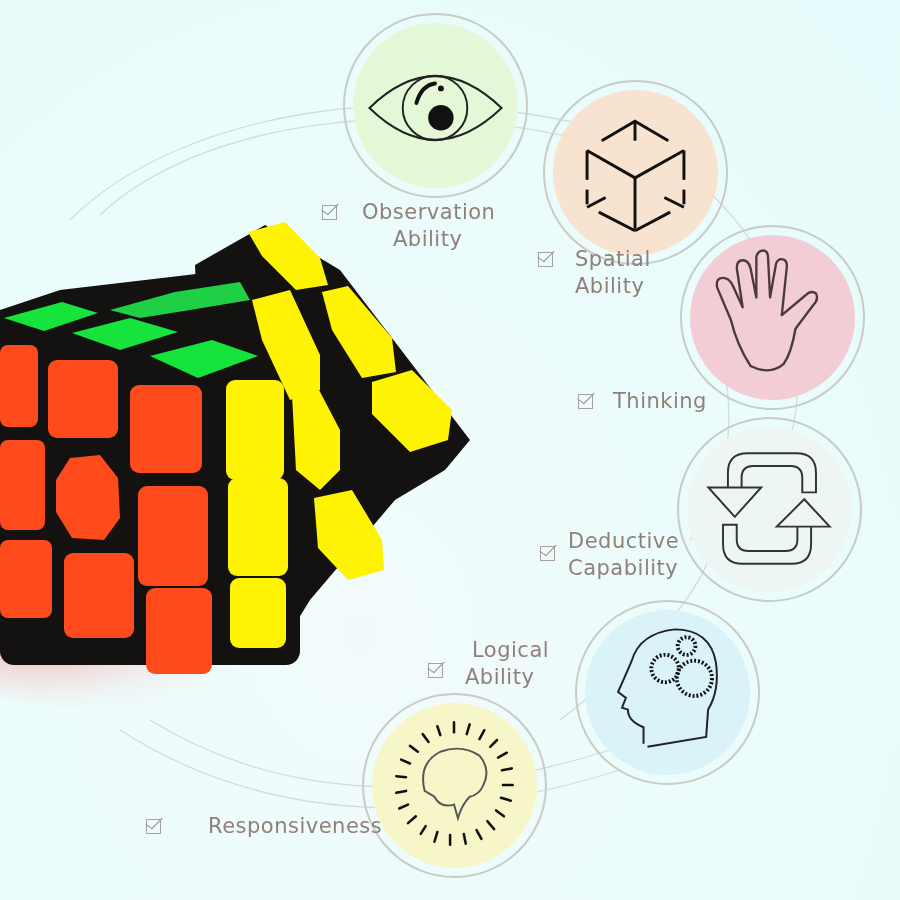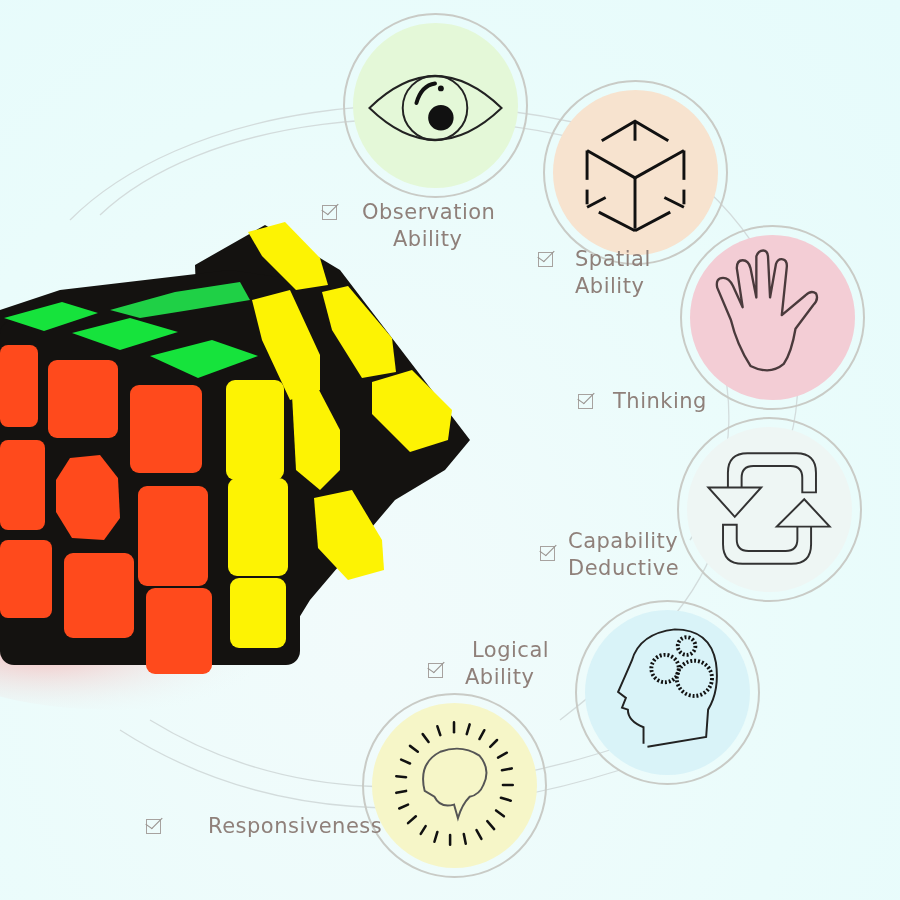--- a/index.html
+++ b/index.html
@@ -133,22 +133,22 @@
       <g fill="none" stroke="#333" stroke-width="2">
         <path d="M50 70 L 50 55 Q 50 35 70 35 L 120 35 Q 140 35 140 55 L 140 75 L 126 75 L 126 60 Q 126 48 114 48 L 76 48 Q 64 48 64 60 L 64 70"></path>
         <polygon points="30,70 84,70 57,100"></polygon>
         <path d="M135 110 L 135 128 Q 135 148 115 148 L 65 148 Q 45 148 45 128 L 45 108 L 59 108 L 59 123 Q 59 135 71 135 L 109 135 Q 121 135 121 123 L 121 110"></path>
         <polygon points="100,110 154,110 128,82"></polygon>
       </g>
     </svg>
   </div>
   <div class="label" style="left:540px;top:528px;">
     <span class="check" style="left:0;top:18px;"></span>
+    <span class="txt" style="padding-left:28px;">Deductive</span>
     <span class="txt" style="padding-left:28px;">Capability</span>
-    <span class="txt" style="padding-left:28px;">Deductive</span>
   </div>
 
   <div class="circle" style="left:575px;top:600px;width:185px;height:185px;">
     <div class="fill" style="background:#d9f3f8;"></div>
     <svg viewBox="0 0 185 185">
       <path d="M68 145 L 68 128 Q 52 122 52 110 L 46 108 L 50 98 L 42 92 Q 50 74 56 60 Q 64 32 100 28 Q 136 28 142 62 Q 146 90 134 110 L 132 138 L 72 148" fill="none" stroke="#222" stroke-width="2"></path>
       <g fill="none" stroke="#111" stroke-width="4" stroke-dasharray="2 2">
         <circle cx="112" cy="45" r="9"></circle>
         <circle cx="90" cy="68" r="14"></circle>
         <circle cx="120" cy="78" r="18"></circle>

